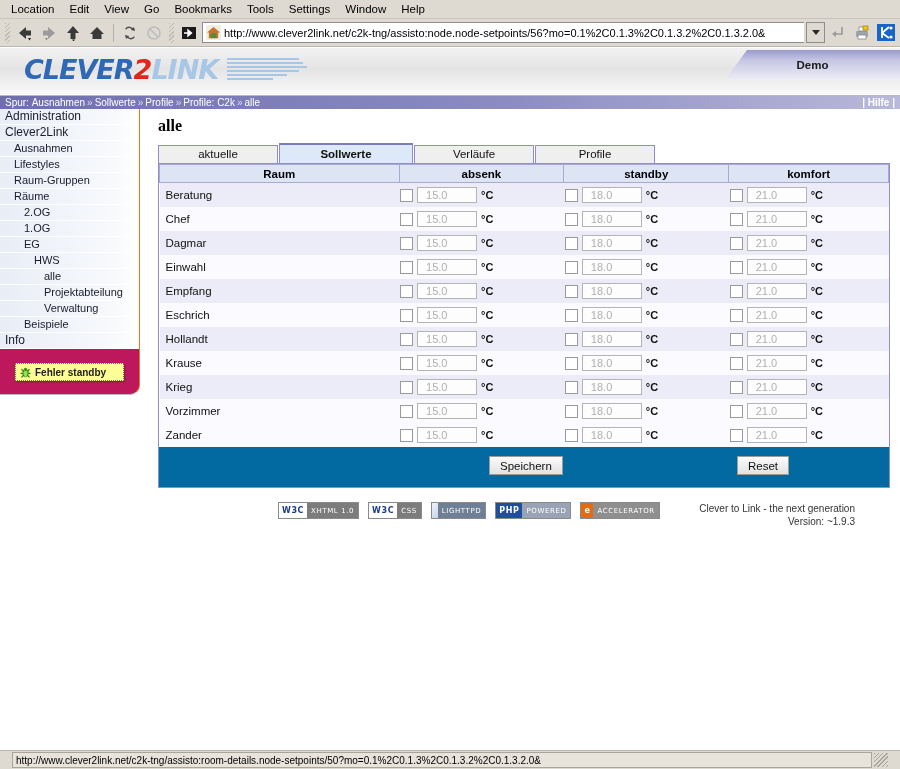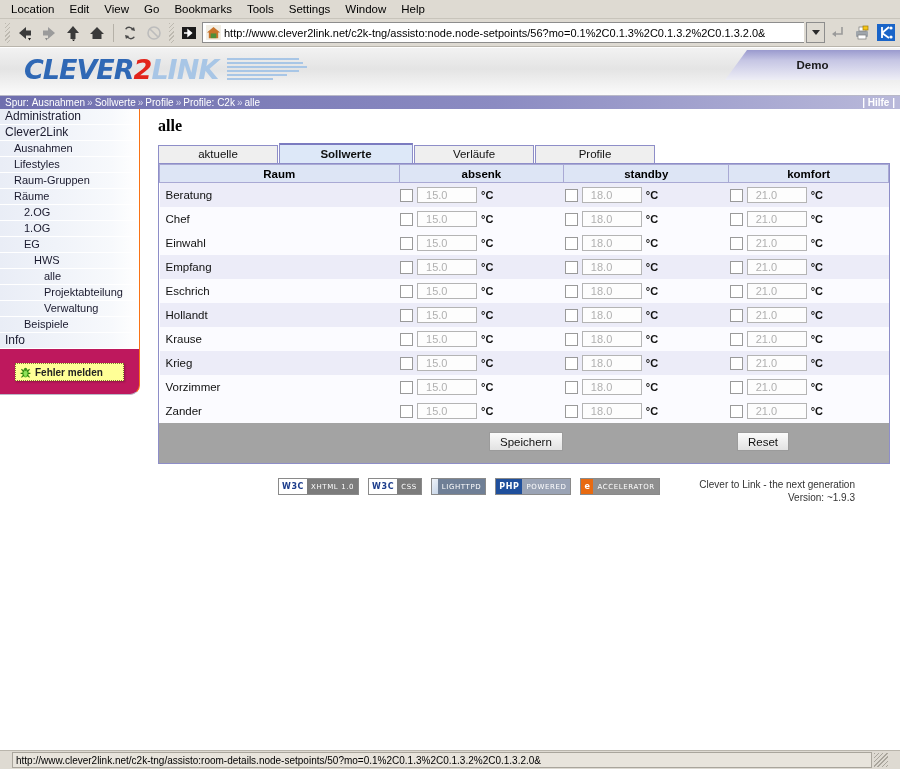--- a/index.html
+++ b/index.html
@@ -104,21 +104,21 @@
   table.grid td{border:none;font-size:11.5px;height:22px;vertical-align:middle;}
   tr.odd td{background:#ececf8;}
   tr.even td{background:#fbfbff;}
   td.room{padding-left:6px;color:#111;}
   .cellset{display:flex;align-items:center;gap:4px;}
   .cb{width:11px;height:11px;border:1px solid #9a9a9a;background:#fff;flex:none;}
   .tin{width:42px;height:14px;border:1px solid #b4b4b4;background:#fdfdfd;
        font-family:"Liberation Sans",sans-serif;font-size:11px;color:#b0b0b0;
        padding:0 8px;text-align:left;line-height:14px;}
   .unit{font-weight:bold;font-size:11px;color:#111;}
-  .btnrow{height:40px;position:relative;background:#a3a3a3;}
+  .btnrow{height:40px;position:relative;background:#0369a1;}
   .gbtn{position:absolute;top:9px;height:19px;padding:0 10px;
         background:linear-gradient(to bottom,#fbfbfb,#e2e2e2);
         border:1px solid #9b9b9b;font-size:11.5px;color:#111;
         font-family:"Liberation Sans",sans-serif;}
   .gbtn.save{left:330px;}
   .gbtn.reset{left:578px;}
 
   
   .foot{display:flex;align-items:flex-start;margin-top:14px;padding-left:120px;}
   .badges{display:flex;gap:9px;align-items:flex-end;}
@@ -296,21 +296,21 @@
               <a href="#" class="snav l2"><span>Beispiele</span></a>
               <a href="#" class="snav l0"><span>Info</span></a>
             </div>
           <div class="errbtn">
             <svg width="13" height="13" viewBox="0 0 16 16">
               <ellipse cx="8" cy="9" rx="4" ry="5" fill="#5bbf2a"></ellipse>
               <ellipse cx="8" cy="9" rx="2" ry="4" fill="#8fe05a"></ellipse>
               <path d="M3 4 l3 3 M13 4 l-3 3 M2 9 l3 0 M14 9 l-3 0 M3 14 l3 -3 M13 14 l-3 -3" stroke="#2f7a12" stroke-width="1.4"></path>
               <circle cx="8" cy="4" r="2" fill="#3d8f18"></circle>
             </svg>
-            <span>Fehler melden</span>
+            <span>Fehler standby</span>
           </div>
         </div>
       </div>
 
       <div class="main">
         <div class="ptitle">alle</div>
 
         <div class="tabs">
           <a href="#" class="tab t0">aktuelle</a>
           <a href="#" class="tab t1 active">Sollwerte</a>
@@ -354,20 +354,44 @@
                   <td>
                     <div class="cellset">
                       <span class="cb"></span>
                       <span class="tin">21.0</span>
                       <span class="unit">°C</span>
                     </div>
                   </td>
                 </tr>
                 <tr class="even">
                   <td class="room"><span>Chef</span></td>
+                  <td>
+                    <div class="cellset">
+                      <span class="cb"></span>
+                      <span class="tin">15.0</span>
+                      <span class="unit">°C</span>
+                    </div>
+                  </td>
+                  <td>
+                    <div class="cellset">
+                      <span class="cb"></span>
+                      <span class="tin">18.0</span>
+                      <span class="unit">°C</span>
+                    </div>
+                  </td>
+                  <td>
+                    <div class="cellset">
+                      <span class="cb"></span>
+                      <span class="tin">21.0</span>
+                      <span class="unit">°C</span>
+                    </div>
+                  </td>
+                </tr>
+                <tr class="odd">
+                  <td class="room"><span>Dagmar</span></td>
                   <td>
                     <div class="cellset">
                       <span class="cb"></span>
                       <span class="tin">15.0</span>
                       <span class="unit">°C</span>
                     </div>
                   </td>
                   <td>
                     <div class="cellset">
                       <span class="cb"></span>

